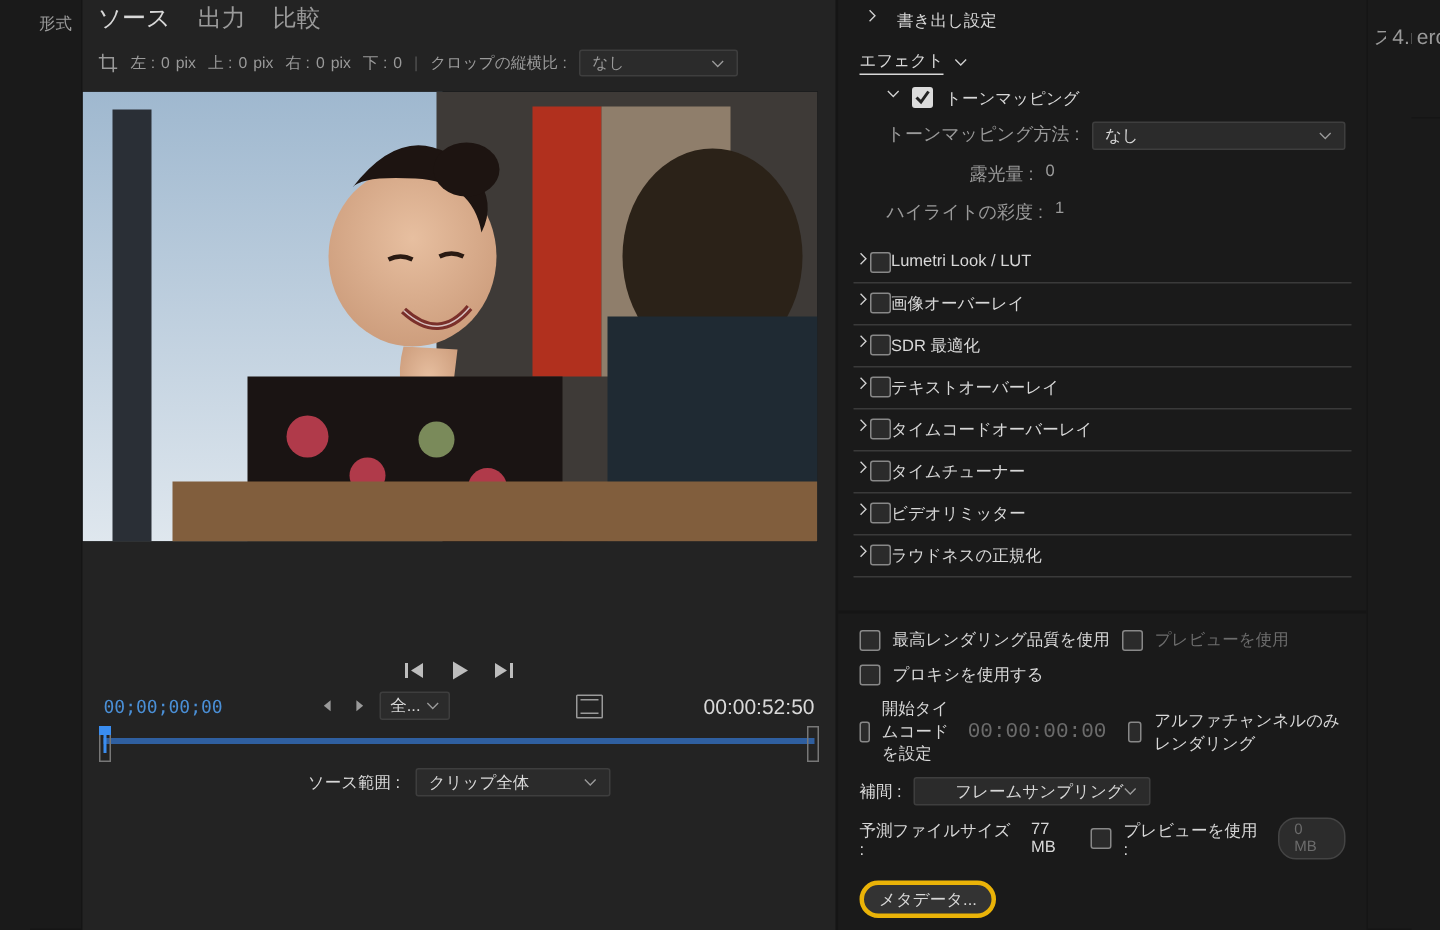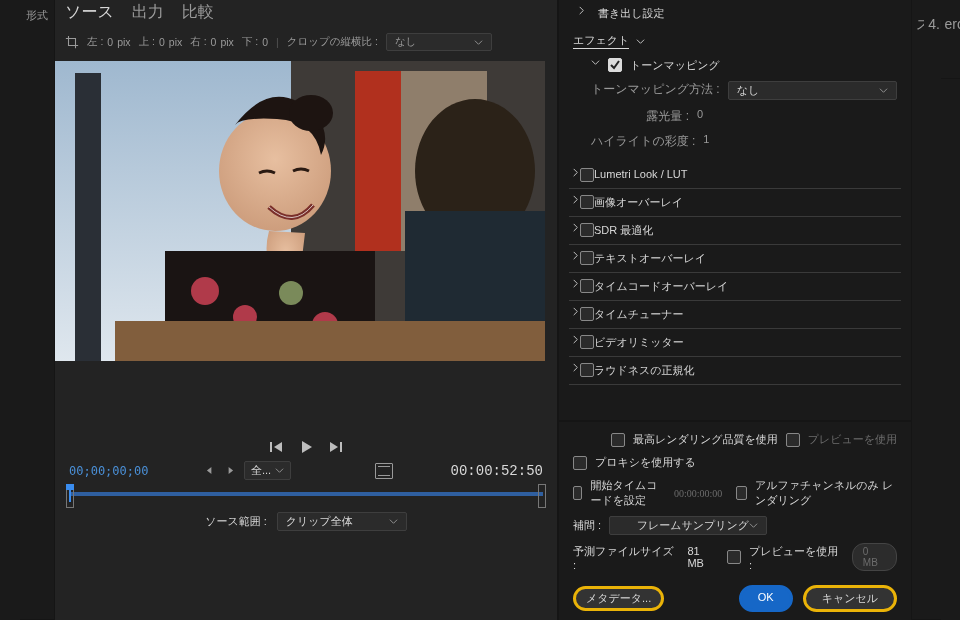--- a/index.html
+++ b/index.html
@@ -39,21 +39,21 @@
   
   .frame{position:absolute;inset:0;overflow:hidden}
   .frame svg{width:100%;height:100%;display:block}
   .transport{display:flex;gap:14px;align-items:center;justify-content:center;
     padding:8px 0 6px}
   .t-btn{width:16px;height:16px;color:var(--fg-dim)}
   .t-btn svg{width:100%;height:100%;display:block}
   .tc-row{display:flex;align-items:center;justify-content:space-between;
     padding:0 14px}
   .tc-left{color:#4a8fd6;font-family:monospace;font-size:12px}
-  .tc-right{color:var(--fg);font-family:Liberation Mono, monospace;font-size:14px}
+  .tc-right{color:var(--fg);font-family:Liberation Sans, sans-serif;font-size:14px}
   .tc-mid{display:flex;align-items:center;gap:10px}
   .nudge svg{width:9px;height:9px;display:block;color:var(--fg-dim)}
   .zoom-sel{display:flex;align-items:center;background:var(--bg2);border:1px solid #3e3e3e;
     border-radius:2px;padding:1px 6px;gap:4px}
   .fit-ico{width:16px;height:14px;border:1px solid var(--fg-dim);border-radius:1px;
     position:relative}
   .fit-ico::after{content:"";position:absolute;inset:2px;border-top:1px solid var(--fg-dim);
     border-bottom:1px solid var(--fg-dim)}
   .timeline{margin:6px 14px 4px;height:16px;position:relative}
   .tl-track{position:absolute;left:0;right:0;top:6px;height:4px;background:#2f5fa0}
@@ -89,21 +89,21 @@
   .check.on{background:#dcdcdc;border-color:#dcdcdc}
   .check.on svg{width:10px;height:10px;display:block}
   .effect-list{padding:0 10px 8px 10px}
   .eff-row{display:flex;align-items:flex-start;gap:0;border-bottom:1px solid #3a3a3a;
     padding:6px 2px}
   .eff-row .title{color:var(--fg);font-size:11px}
   .render-block{border-top:2px solid var(--sep);padding:10px 14px 8px;display:flex;
     flex-direction:column;gap:8px}
   .r-row{display:flex;align-items:center;gap:8px}
   .r-row .dim{color:var(--fg-dimmer)}
-  .tc-small{font-family:Liberation Serif, serif;color:var(--fg-dimmer);font-size:10px}
+  .tc-small{font-family:Liberation Mono, monospace;color:var(--fg-dimmer);font-size:14px}
   .btn{padding:3px 16px;border-radius:14px;border:3px solid #eab308;background:var(--bg3);
     color:var(--fg);font-size:11px}
   .btn.primary{background:#1667c7;border-color:#1667c7;color:#fff}
   .btn.sm{padding:2px 10px}
   .pill-ro{background:#2c2c2c;border:1px solid #444;border-radius:12px;padding:2px 10px;
     color:var(--fg-dimmer);font-size:10px}
   .sel-sm{display:flex;align-items:center;background:var(--bg2);border:1px solid #3e3e3e;
     border-radius:2px;padding:1px 8px;min-width:140px;justify-content:flex-end}
   .bottom-btns{display:flex;justify-content:space-between;align-items:center;padding-top:6px}
   .bottom-btns .rbtns{display:flex;gap:10px}
@@ -399,21 +399,21 @@
               </svg>
             </span>
             <span class="check"></span>
             <span class="title">ラウドネスの正規化</span>
           </div>
         </div>
 
       <div style="flex:1"></div>
 
       <div class="render-block">
-        <div class="r-row" style="justify-content:flex-end">
+        <div class="r-row" style="justify-content:flex-start">
           <span class="r-row">
             <span class="check"></span>
             <span>最高レンダリング品質を使用</span>
           </span>
           <span class="r-row dim">
             <span class="check"></span>
             <span>プレビューを使用</span>
           </span>
         </div>
         <div class="r-row">
@@ -438,34 +438,30 @@
             <span class="chev">
               <svg viewBox="0 0 10 10">
                   <path d="M1 3l4 4 4-4" fill="none" stroke="#9a9a9a"></path>
                 </svg>
               </span>
           </span>
         </div>
         <div class="r-row" style="justify-content:space-between">
           <span class="r-row">
             <span>予測ファイルサイズ :</span>
-            <span>81 MB</span>
+            <span>77 MB</span>
           </span>
           <span class="r-row">
             <span class="check"></span>
             <span>プレビューを使用 :</span>
             <span class="pill-ro">0 MB</span>
           </span>
         </div>
         <div class="bottom-btns">
           <span class="btn sm">メタデータ...</span>
-          <span class="rbtns">
-            <span class="btn primary">OK</span>
-            <span class="btn">キャンセル</span>
-          </span>
         </div>
       </div>
     </div>
 
     <div class="side-strip">
       <div class="cell">スラ</div>
       <div class="cell">
         <span>4.mp4</span>&nbsp;<span>ス</span>
       </div>
       <div style="flex:1"></div>

